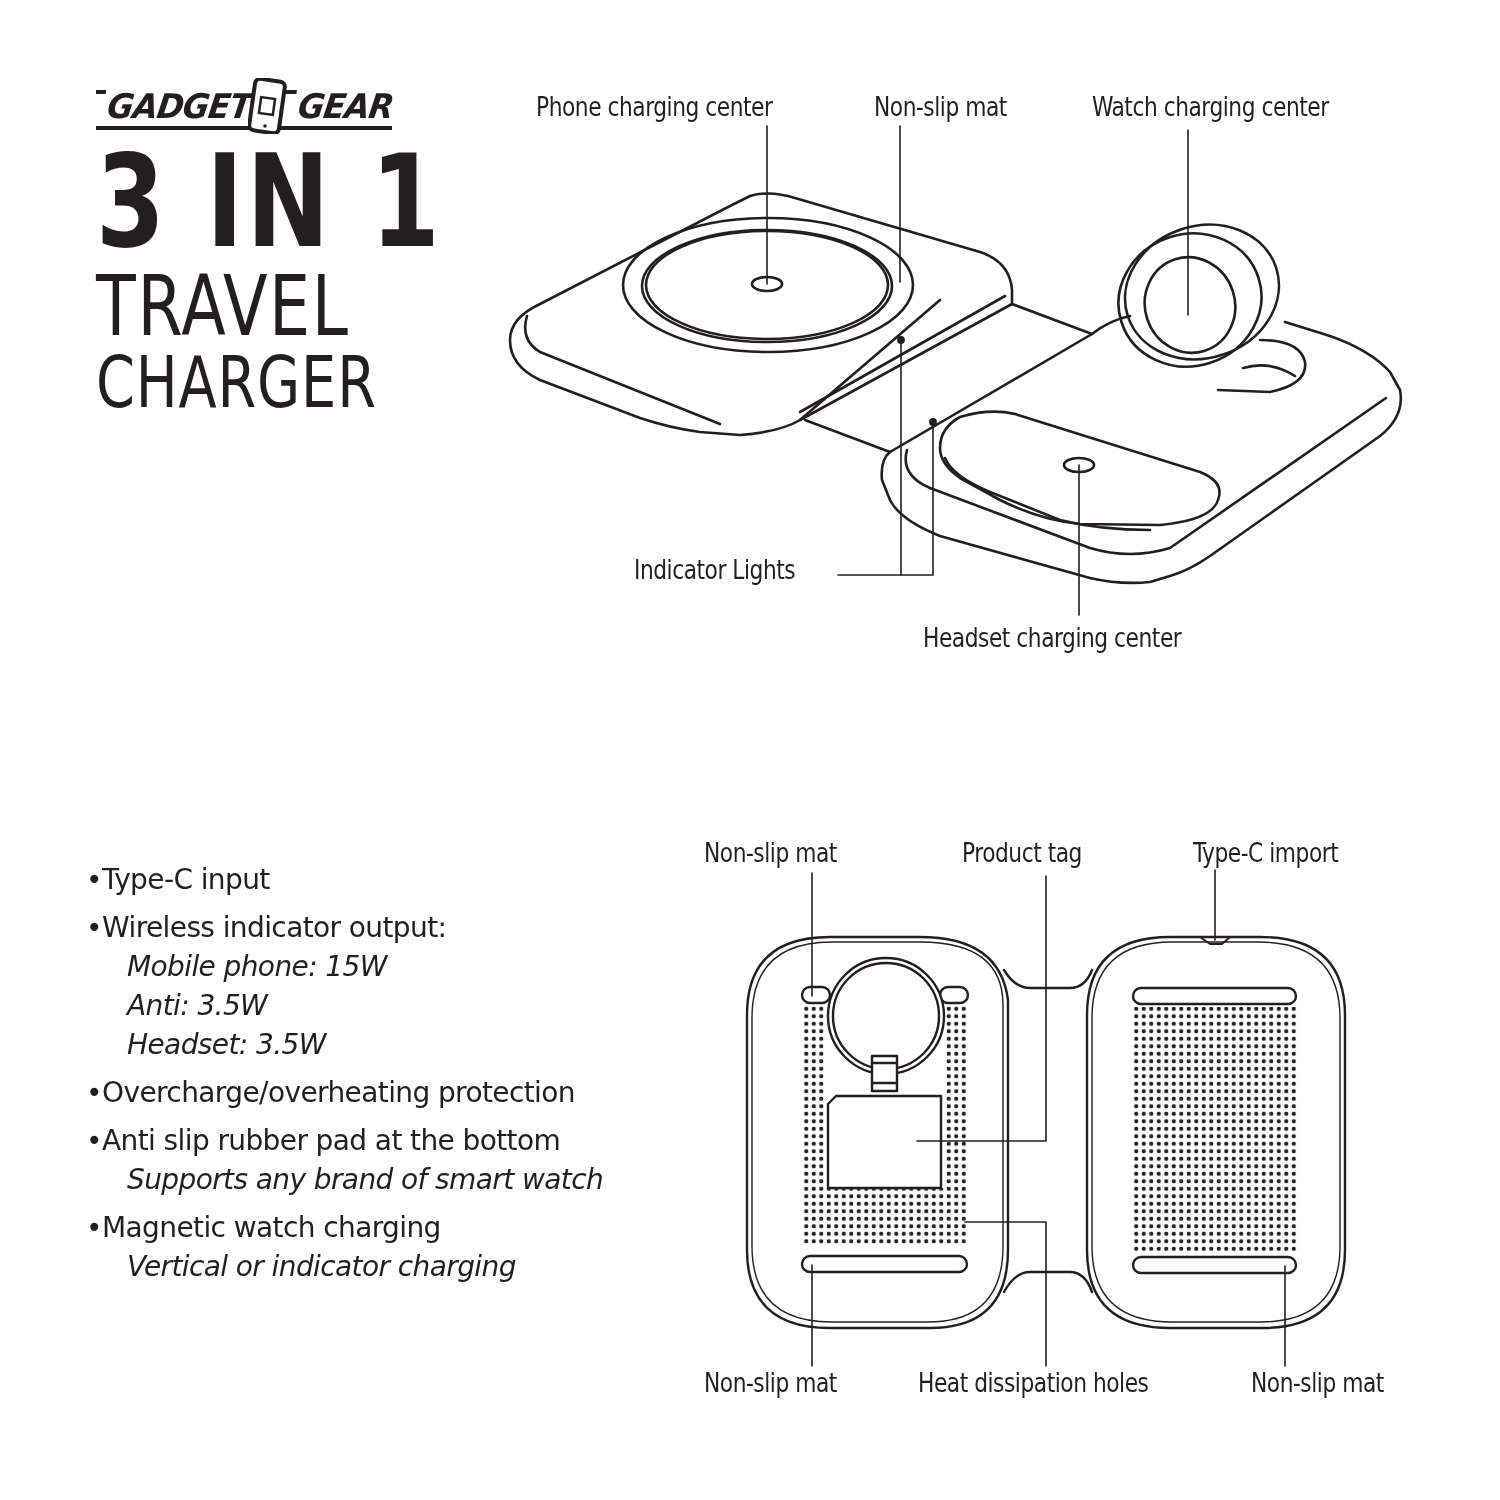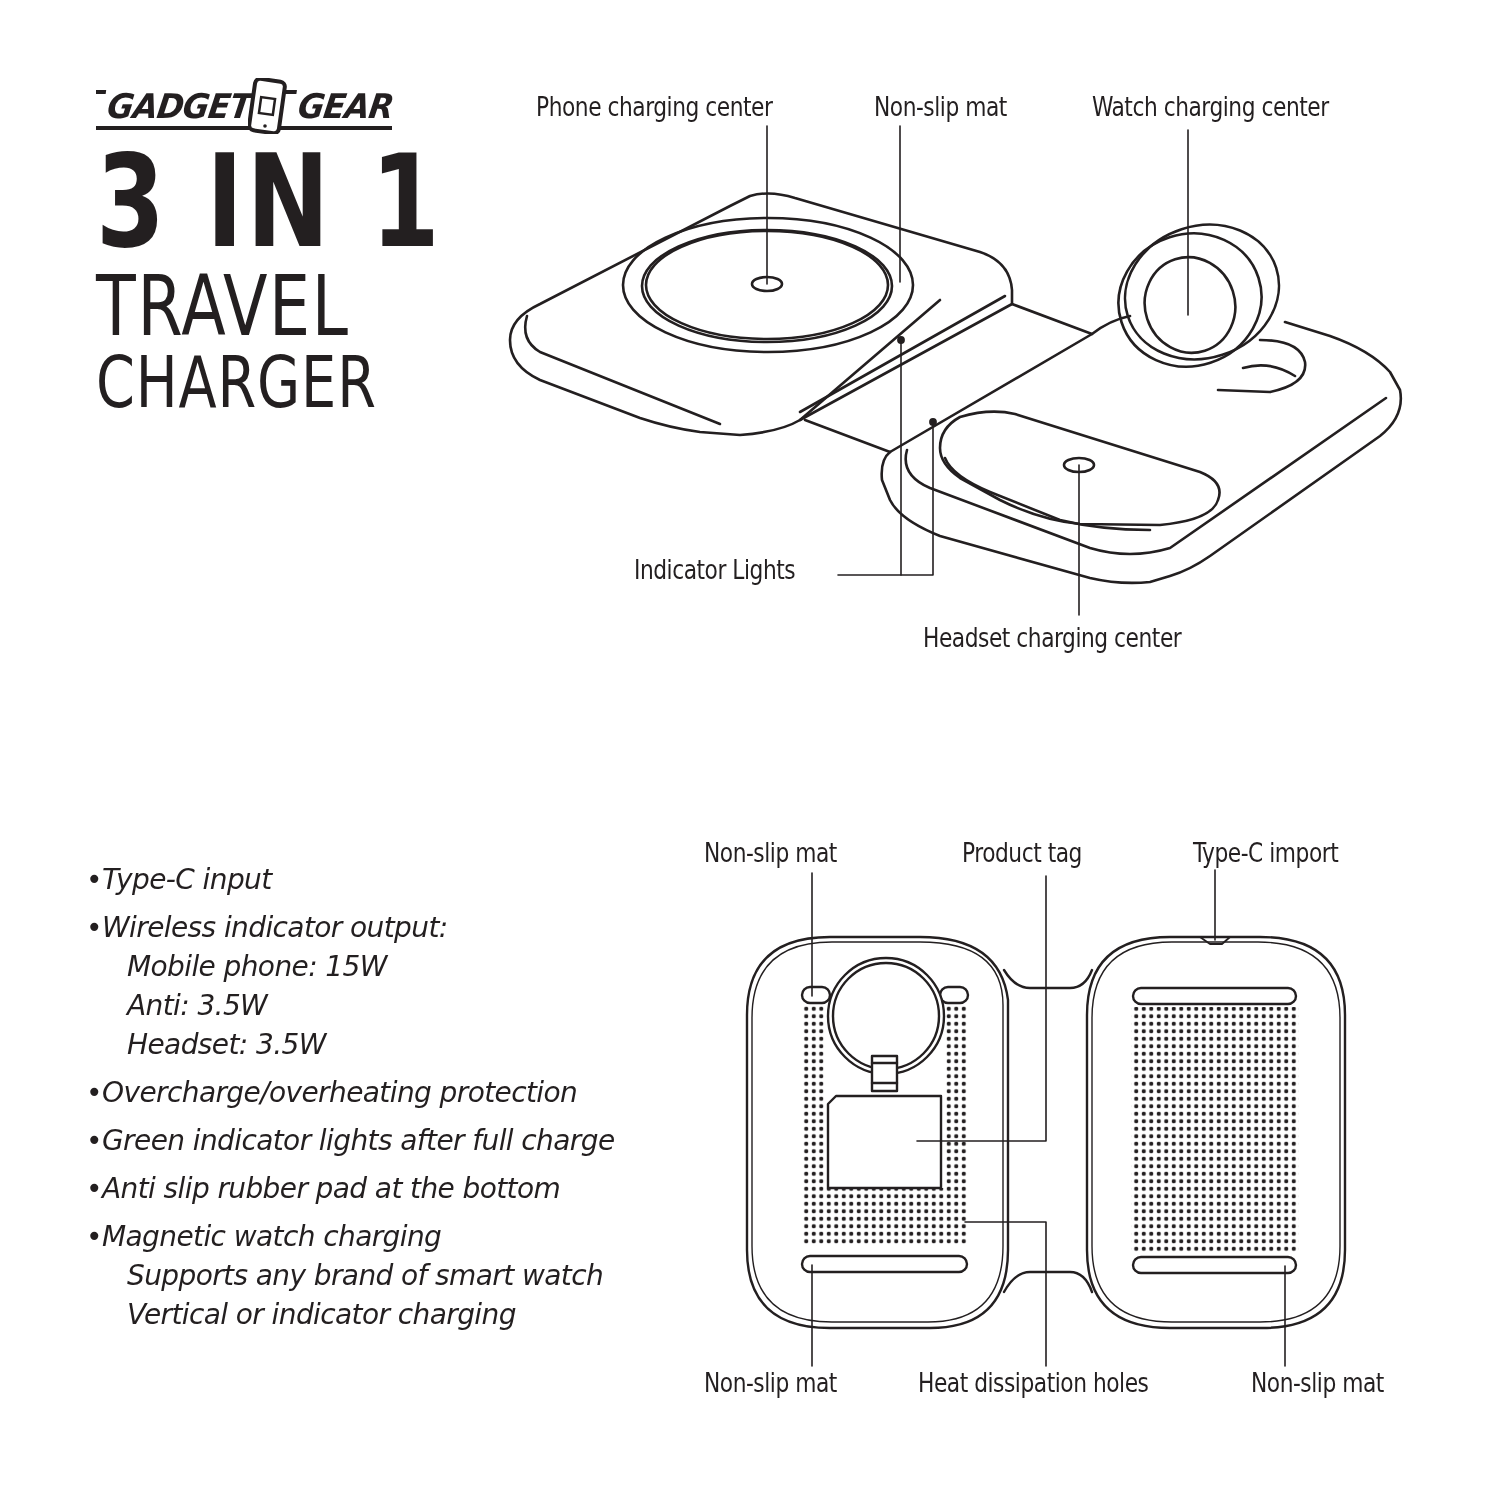--- a/index.html
+++ b/index.html
@@ -7,21 +7,21 @@
   .label { position: absolute; font-family: "DejaVu Sans Condensed", "DejaVu Sans", sans-serif; font-size: 26px; color: #231f20; white-space: nowrap; letter-spacing: -0.5px; transform: scaleX(0.93); transform-origin: left center; }
   .brand { position: absolute; left: 96px; top: 78px; width: 296px; height: 56px; }
   .brand .rule { position: absolute; left: 0; height: 4px; background: #231f20; }
   .brand .word { position: absolute; top: 8px; font-family: "DejaVu Sans", sans-serif; font-weight: bold; font-style: italic; font-size: 34px; letter-spacing: -1px; color: #231f20; line-height: 40px; transform: skewX(-8deg) scaleX(0.95); }
   .title-line { position: absolute; left: 96px; font-family: "DejaVu Sans Condensed", "DejaVu Sans", sans-serif; color: #231f20; line-height: 1; white-space: nowrap; transform-origin: left top; }
   .t1 { top: 138px; font-size: 128px; font-weight: bold; letter-spacing: 4px; transform: scaleX(0.86); }
   .t2 { top: 264px; font-size: 84px; letter-spacing: 2px; transform: scaleX(0.86); font-weight: 500; }
   .t3 { top: 346px; font-size: 72px; letter-spacing: 1px; transform: scaleX(0.86); font-weight: 500; }
   .specs { position: absolute; left: 86px; top: 860px; width: 600px; }
   .spec { font-family: "DejaVu Sans", sans-serif; font-size: 28px; line-height: 39px; color: #231f20; white-space: nowrap; letter-spacing: -0.6px; }
-  .spec.bullet { margin-top: 9px; font-style: italic; }
+  .spec.bullet { margin-top: 9px; }
   .spec.bullet:first-child { margin-top: 0; }
   .spec .dot { display: inline-block; width: 16px; }
   .spec.sub { padding-left: 41px; font-style: italic; }
   svg { position: absolute; left: 0; top: 0; }
 </style>
 </head>
 <body>
 
 <div class="brand">
   <div class="rule" style="top:12px; width:296px;"></div>
@@ -147,18 +147,17 @@
 <div class="label" style="left:918px; top:1368px;">Heat dissipation holes</div>
 <div class="label" style="left:1251px; top:1368px;">Non-slip mat</div>
 
 <div class="specs">
   <div class="spec bullet"><span class="dot">•</span><span>Type-C input</span></div>
   <div class="spec bullet"><span class="dot">•</span><span>Wireless indicator output:</span></div>
   <div class="spec sub">Mobile phone: 15W</div>
   <div class="spec sub">Anti: 3.5W</div>
   <div class="spec sub">Headset: 3.5W</div>
   <div class="spec bullet"><span class="dot">•</span><span>Overcharge/overheating protection</span></div>
-  <div class="spec bullet"><span class="dot">•</span><span>Green indicator lights after full charge</span></div>
   <div class="spec bullet"><span class="dot">•</span><span>Anti slip rubber pad at the bottom</span></div>
+  <div class="spec sub">Supports any brand of smart watch</div>
   <div class="spec bullet"><span class="dot">•</span><span>Magnetic watch charging</span></div>
-  <div class="spec sub">Supports any brand of smart watch</div>
   <div class="spec sub">Vertical or indicator charging</div>
 </div>
 
 </body></html>

